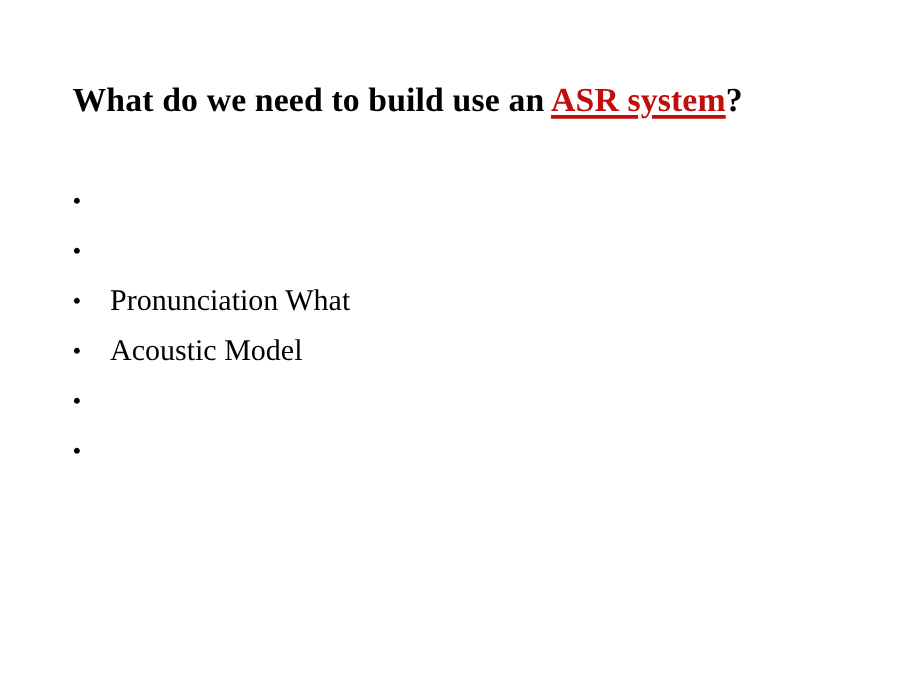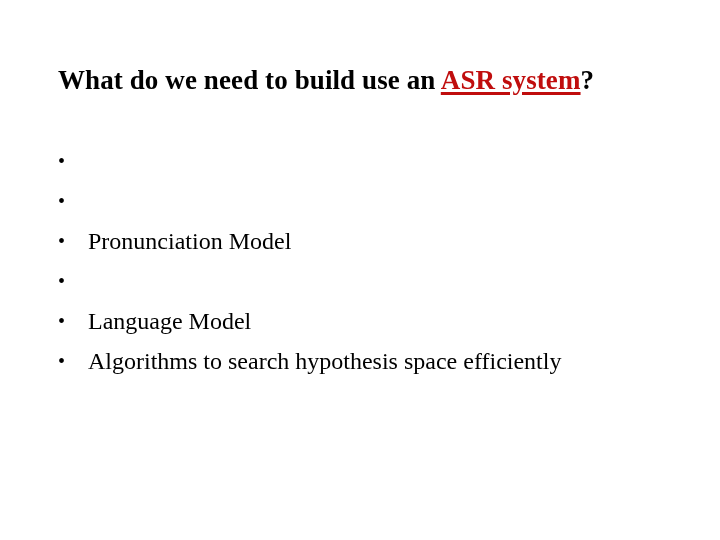--- a/index.html
+++ b/index.html
@@ -97,28 +97,27 @@
 
   <ul id="bullet-list">
     <li>
       <span class="bullet-marker">•</span>
     </li>
     <li>
       <span class="bullet-marker">•</span>
     </li>
     <li>
       <span class="bullet-marker">•</span>
-      <span class="bullet-text">Pronunciation Model</span>
+      <span class="bullet-text">Pronunciation What</span>
+    </li>
+    <li>
+      <span class="bullet-marker">•</span>
+      <span class="bullet-text">Acoustic Model</span>
     </li>
     <li>
       <span class="bullet-marker">•</span>
     </li>
     <li>
       <span class="bullet-marker">•</span>
-      <span class="bullet-text">Language Model</span>
-    </li>
-    <li>
-      <span class="bullet-marker">•</span>
-      <span class="bullet-text">Algorithms to search hypothesis space efficiently</span>
     </li>
   </ul>
 
 </div>
 
 </body></html>

